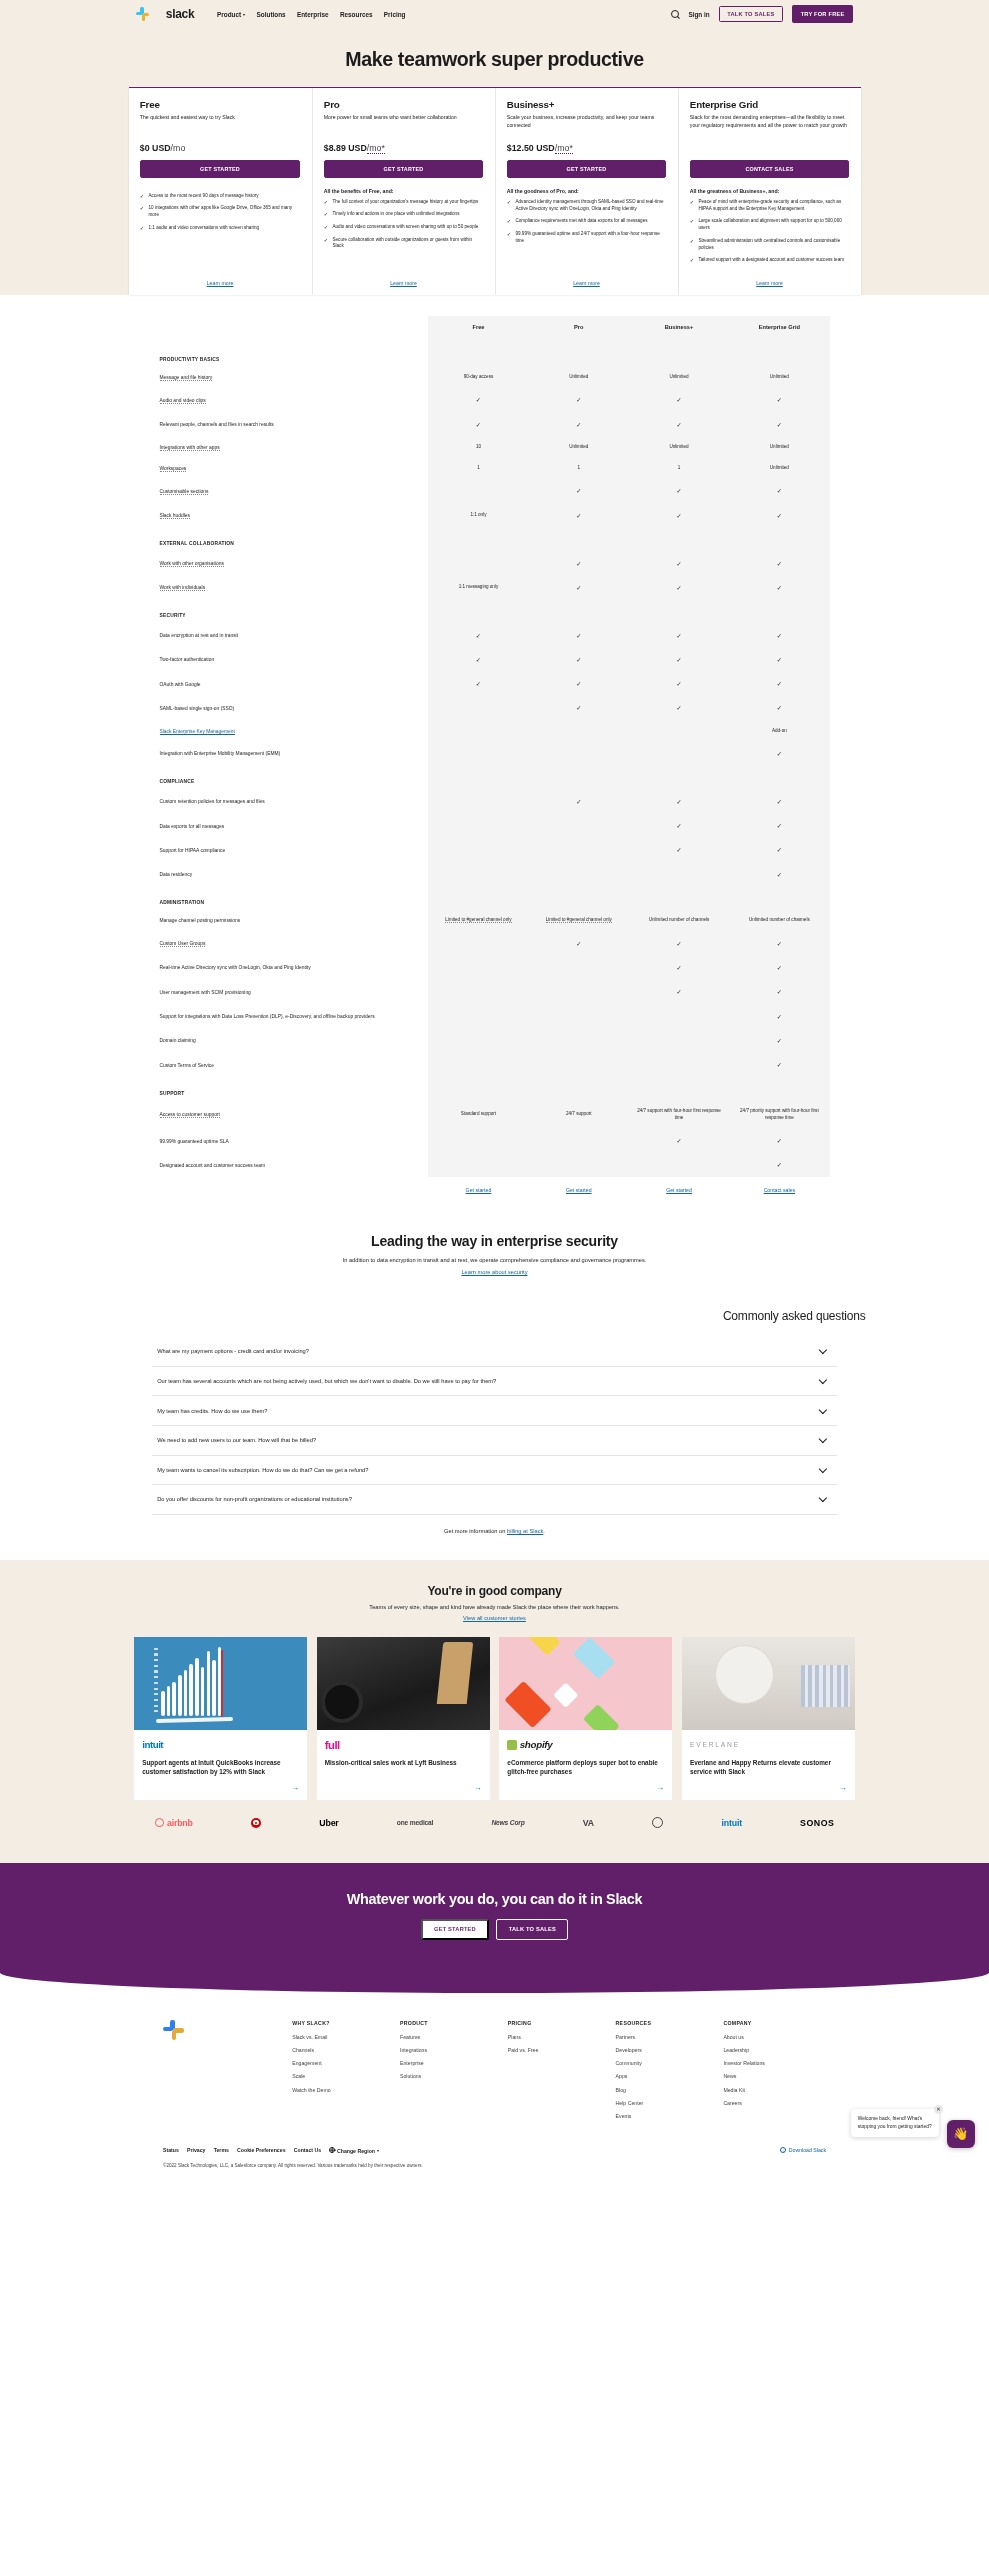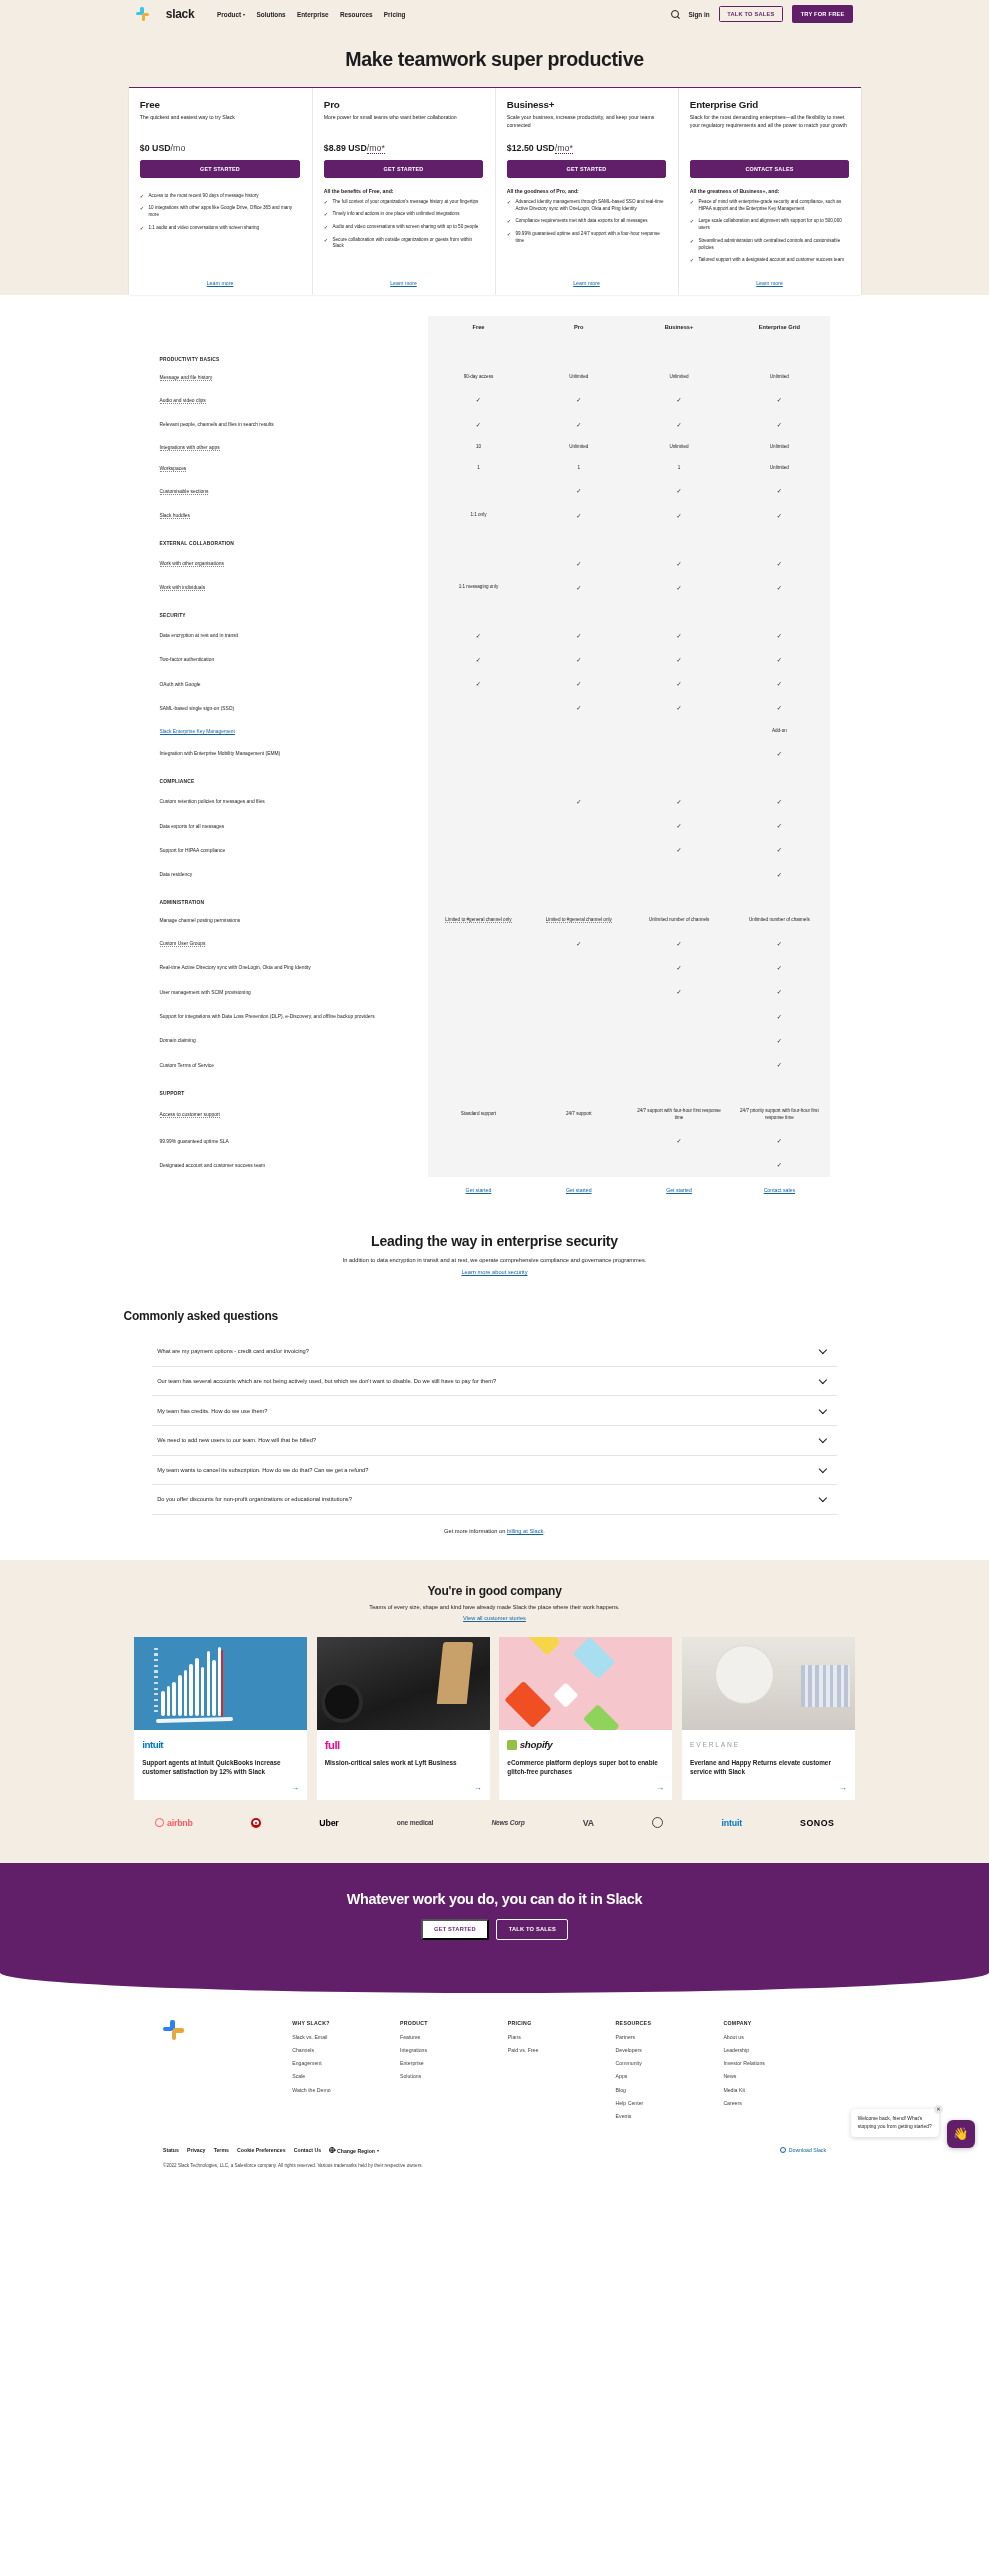--- a/index.html
+++ b/index.html
@@ -89,21 +89,21 @@
   .cell-dotted { border-bottom: 0.5px dotted #868686; display:inline; }
 
   
   .security { text-align:center; padding: 24px 0 20.6px; }
   .security h2 { font-size: 14px; font-weight: 800; letter-spacing:-0.2px; }
   .security p { font-size: 5.7px; max-width: 392px; margin: 7.2px auto 0; line-height:1.65; }
   .security a.more { display:inline-block; margin-top: 3.1px; font-size: 5.7px; color:#1264a3; text-decoration:underline; }
 
   
   .faq { width: 742px; margin: 0 auto; padding: 12.4px 0 26px; }
-  .faq h2 { text-align:left; font-size: 12px; font-weight: 700; margin-bottom: 14.4px; letter-spacing:-0.2px;}
+  .faq h2 { text-align:right; font-size: 12px; font-weight: 400; margin-bottom: 14.4px; letter-spacing:-0.2px;}
   .faq-list { width: 685px; margin: 0 auto; }
   .faq-item {
     display:flex; align-items:center; justify-content:space-between;
     border-bottom: 0.5px solid #e4e4e4; padding: 11.3px 8.2px 11.3px 5.2px;
     font-size: 5.7px; cursor:pointer;
   }
   .chev { width: 5.7px; height: 5.7px; border-right: 0.7px solid #1d1c1d; border-bottom: 0.7px solid #1d1c1d; transform: rotate(45deg); margin-top:-2.6px; margin-right: 3.1px;}
   .faq-more { text-align:center; font-size: 5.7px; margin-top: 13.4px; }
   .faq-more a { color:#1264a3; text-decoration:underline; }
 

